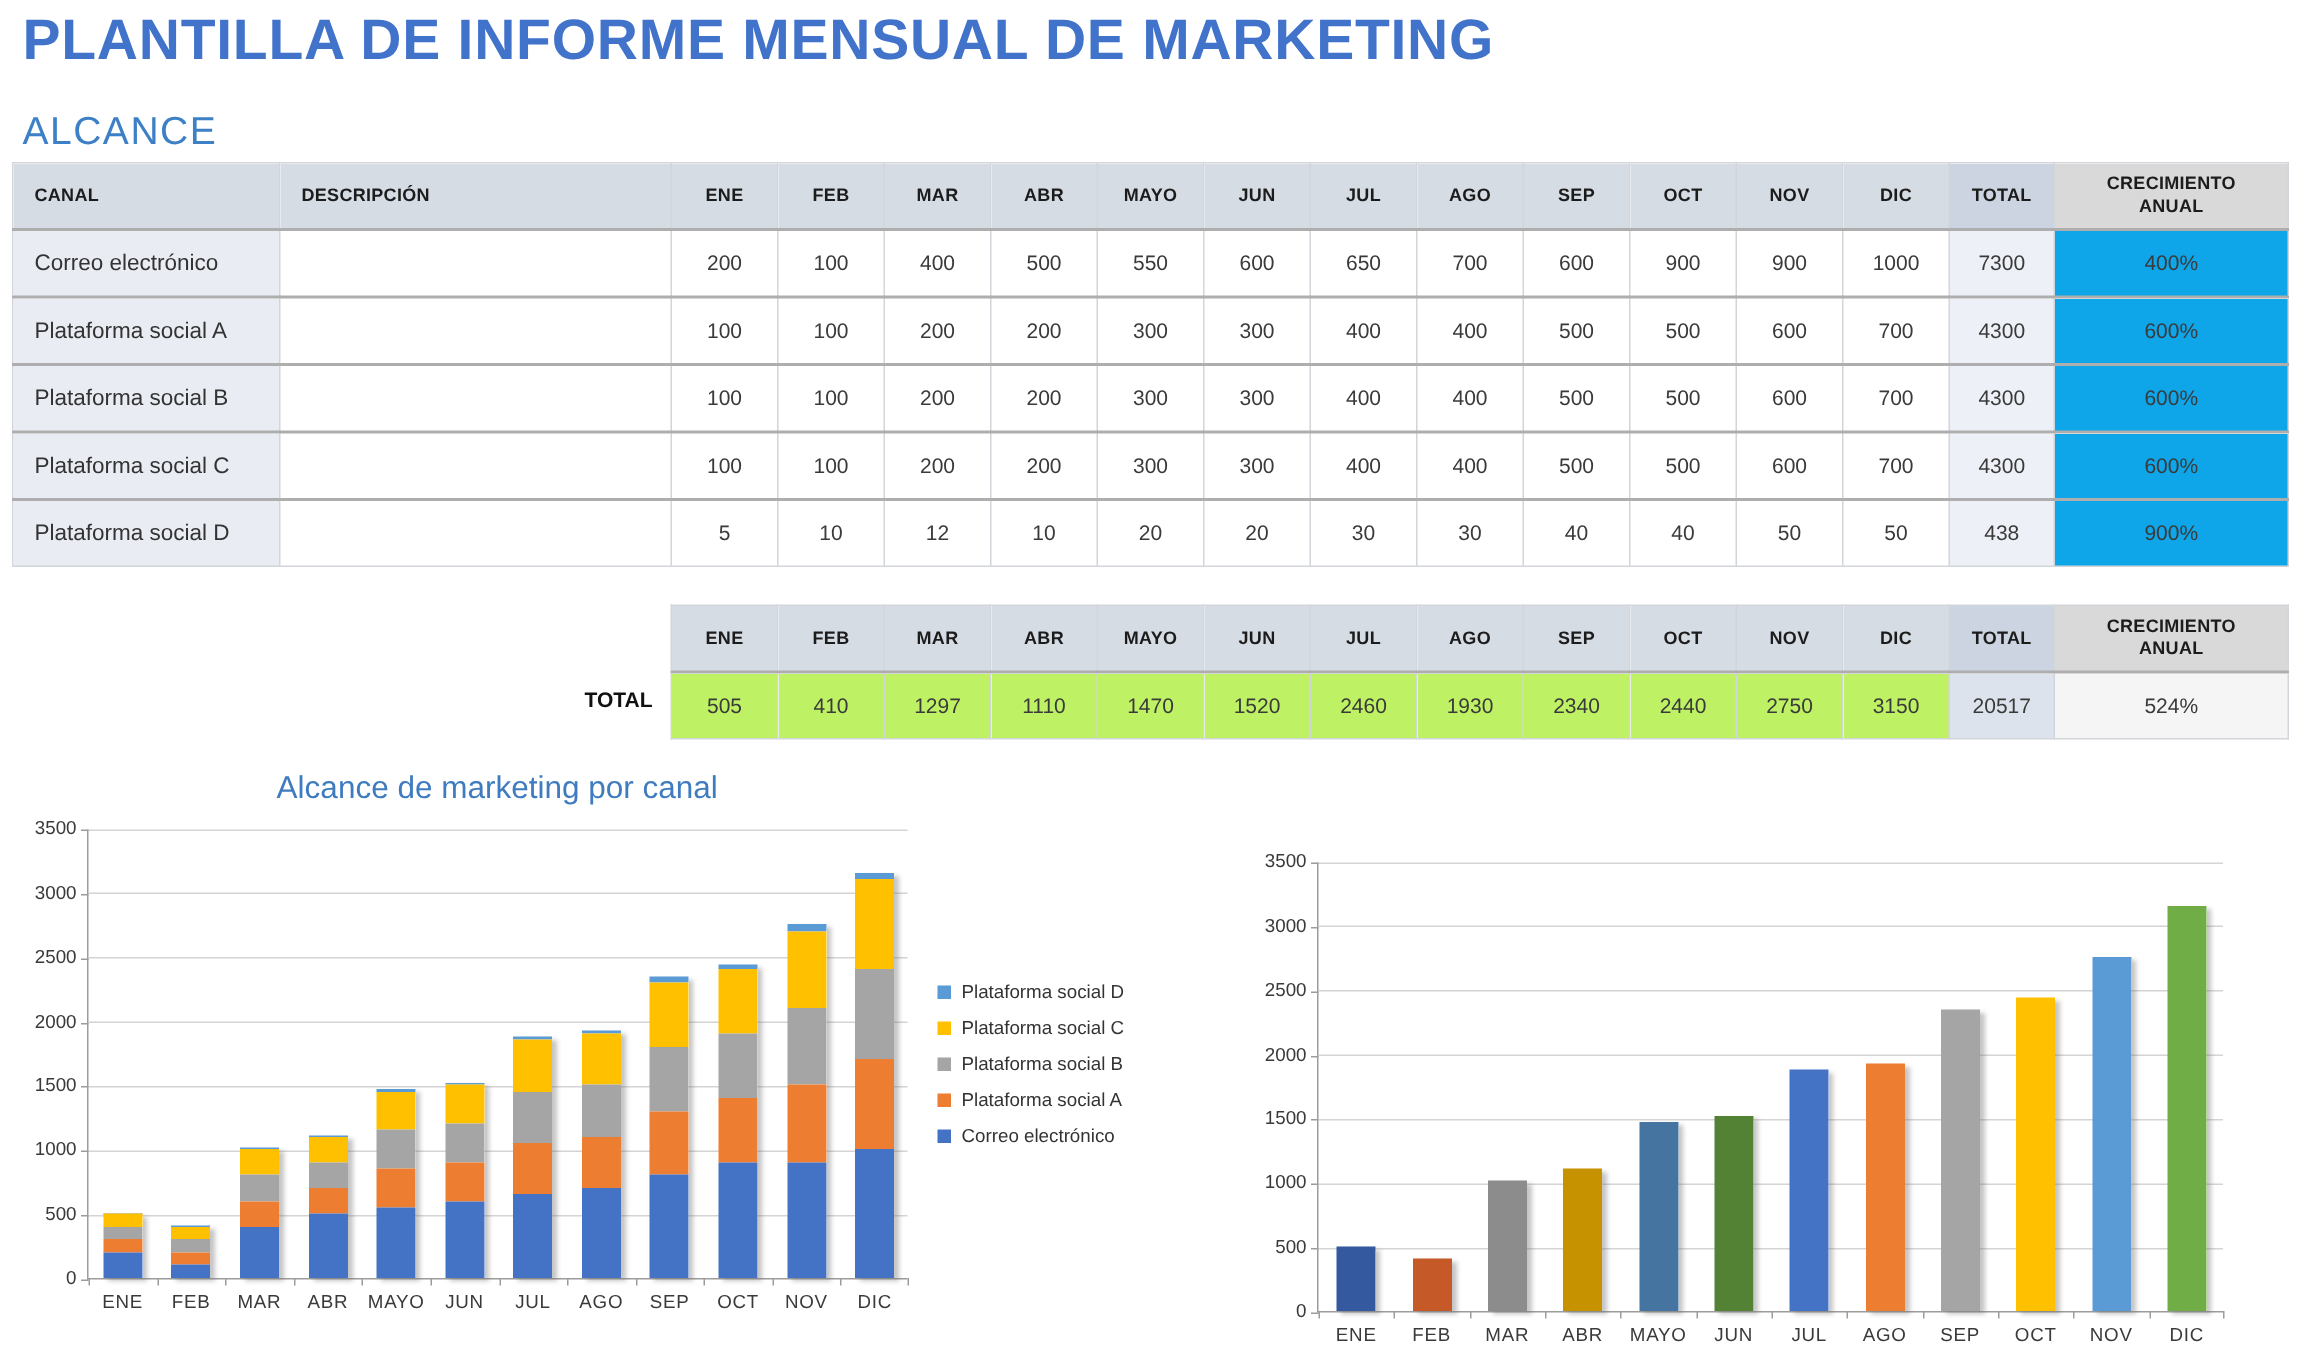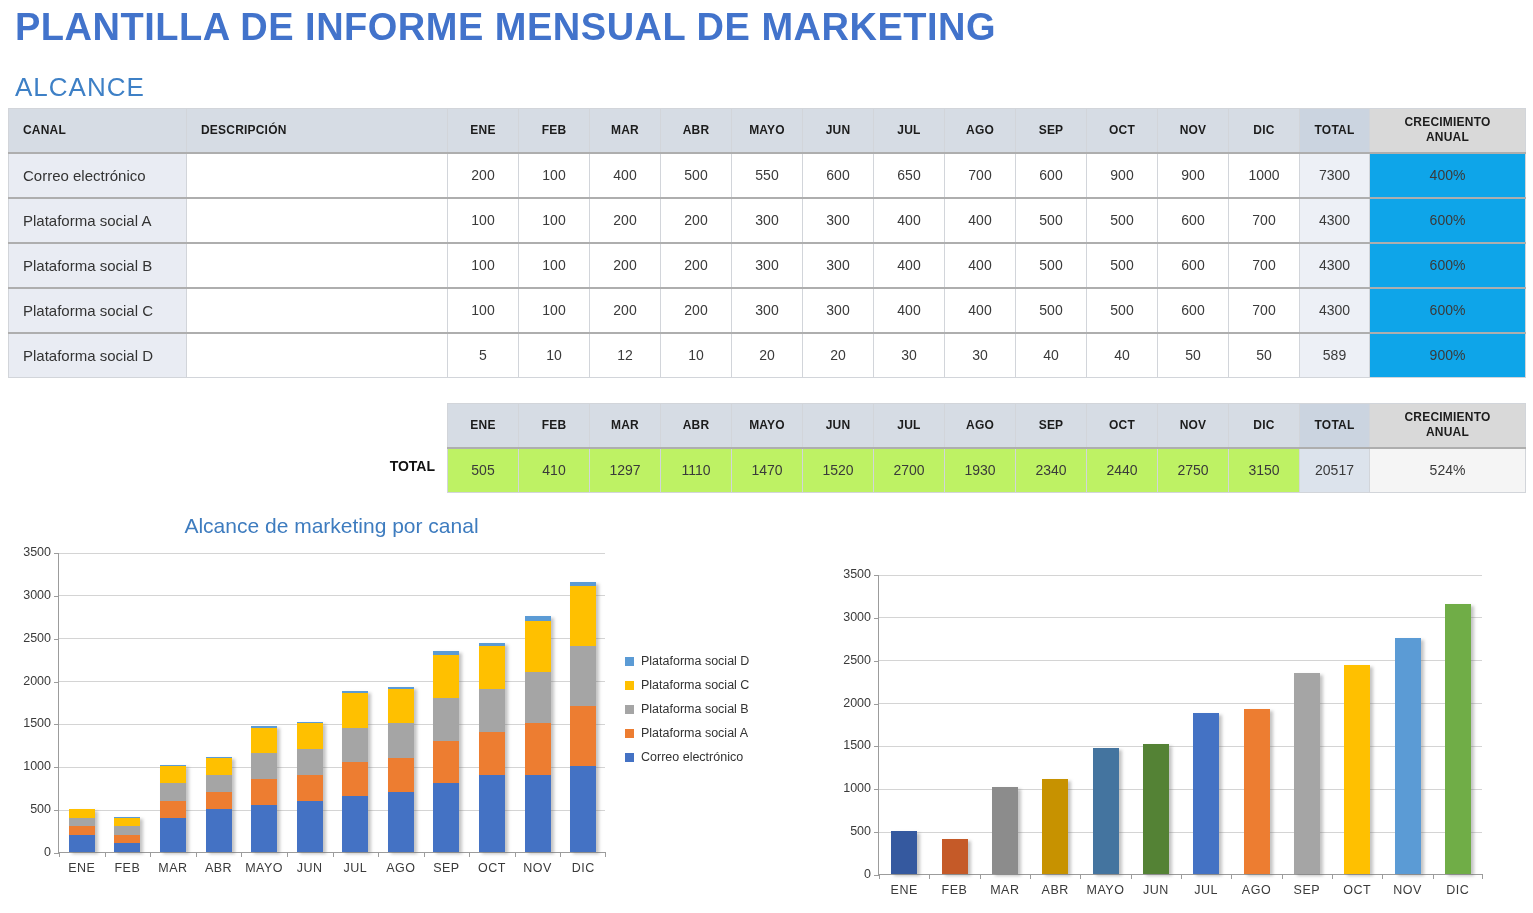--- a/index.html
+++ b/index.html
@@ -184,21 +184,21 @@
         <td>12</td>
         <td>10</td>
         <td>20</td>
         <td>20</td>
         <td>30</td>
         <td>30</td>
         <td>40</td>
         <td>40</td>
         <td>50</td>
         <td>50</td>
-        <td class="total-col">589</td>
+        <td class="total-col">438</td>
         <td class="crec-col">900%</td>
       </tr>
     </tbody>
 </table>
 
 <div class="total-row-label">TOTAL</div>
 
 <table id="total-table">
   <colgroup>
       <col style="width: 71px;">
@@ -235,21 +235,21 @@
       </tr>
     </thead>
   <tbody>
       <tr>
         <td>505</td>
         <td>410</td>
         <td>1297</td>
         <td>1110</td>
         <td>1470</td>
         <td>1520</td>
-        <td>2700</td>
+        <td>2460</td>
         <td>1930</td>
         <td>2340</td>
         <td>2440</td>
         <td>2750</td>
         <td>3150</td>
         <td class="total-col">20517</td>
         <td class="crec-col">524%</td>
       </tr>
     </tbody>
 </table>

